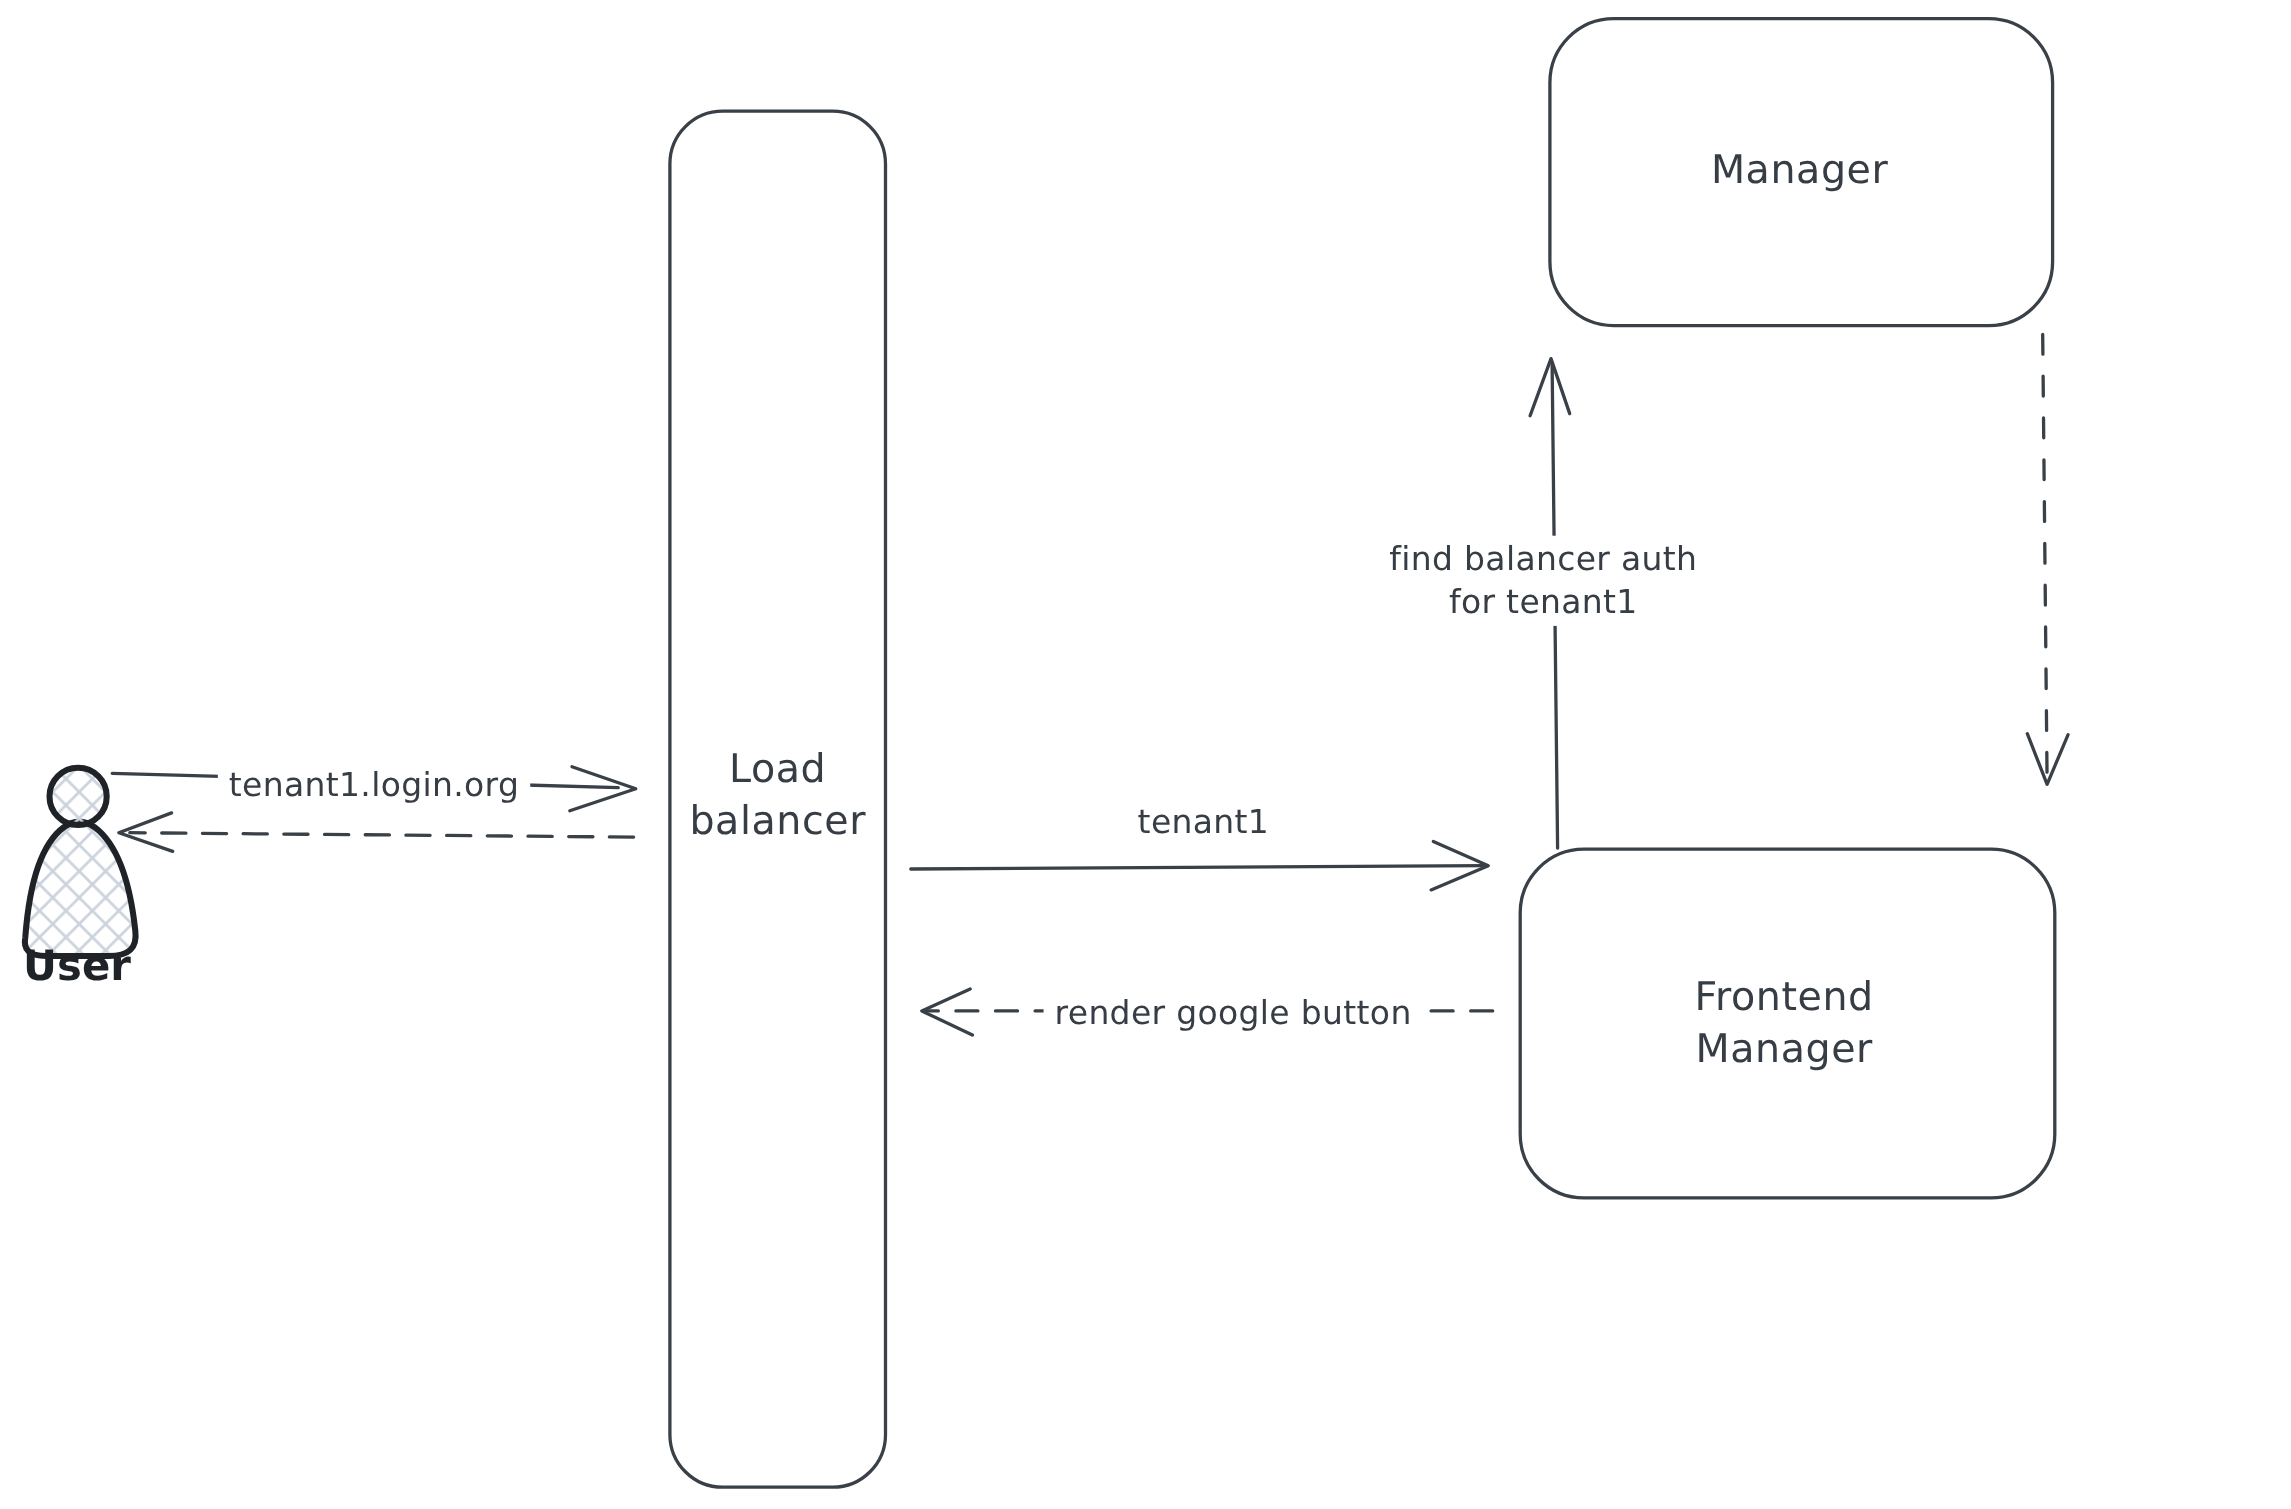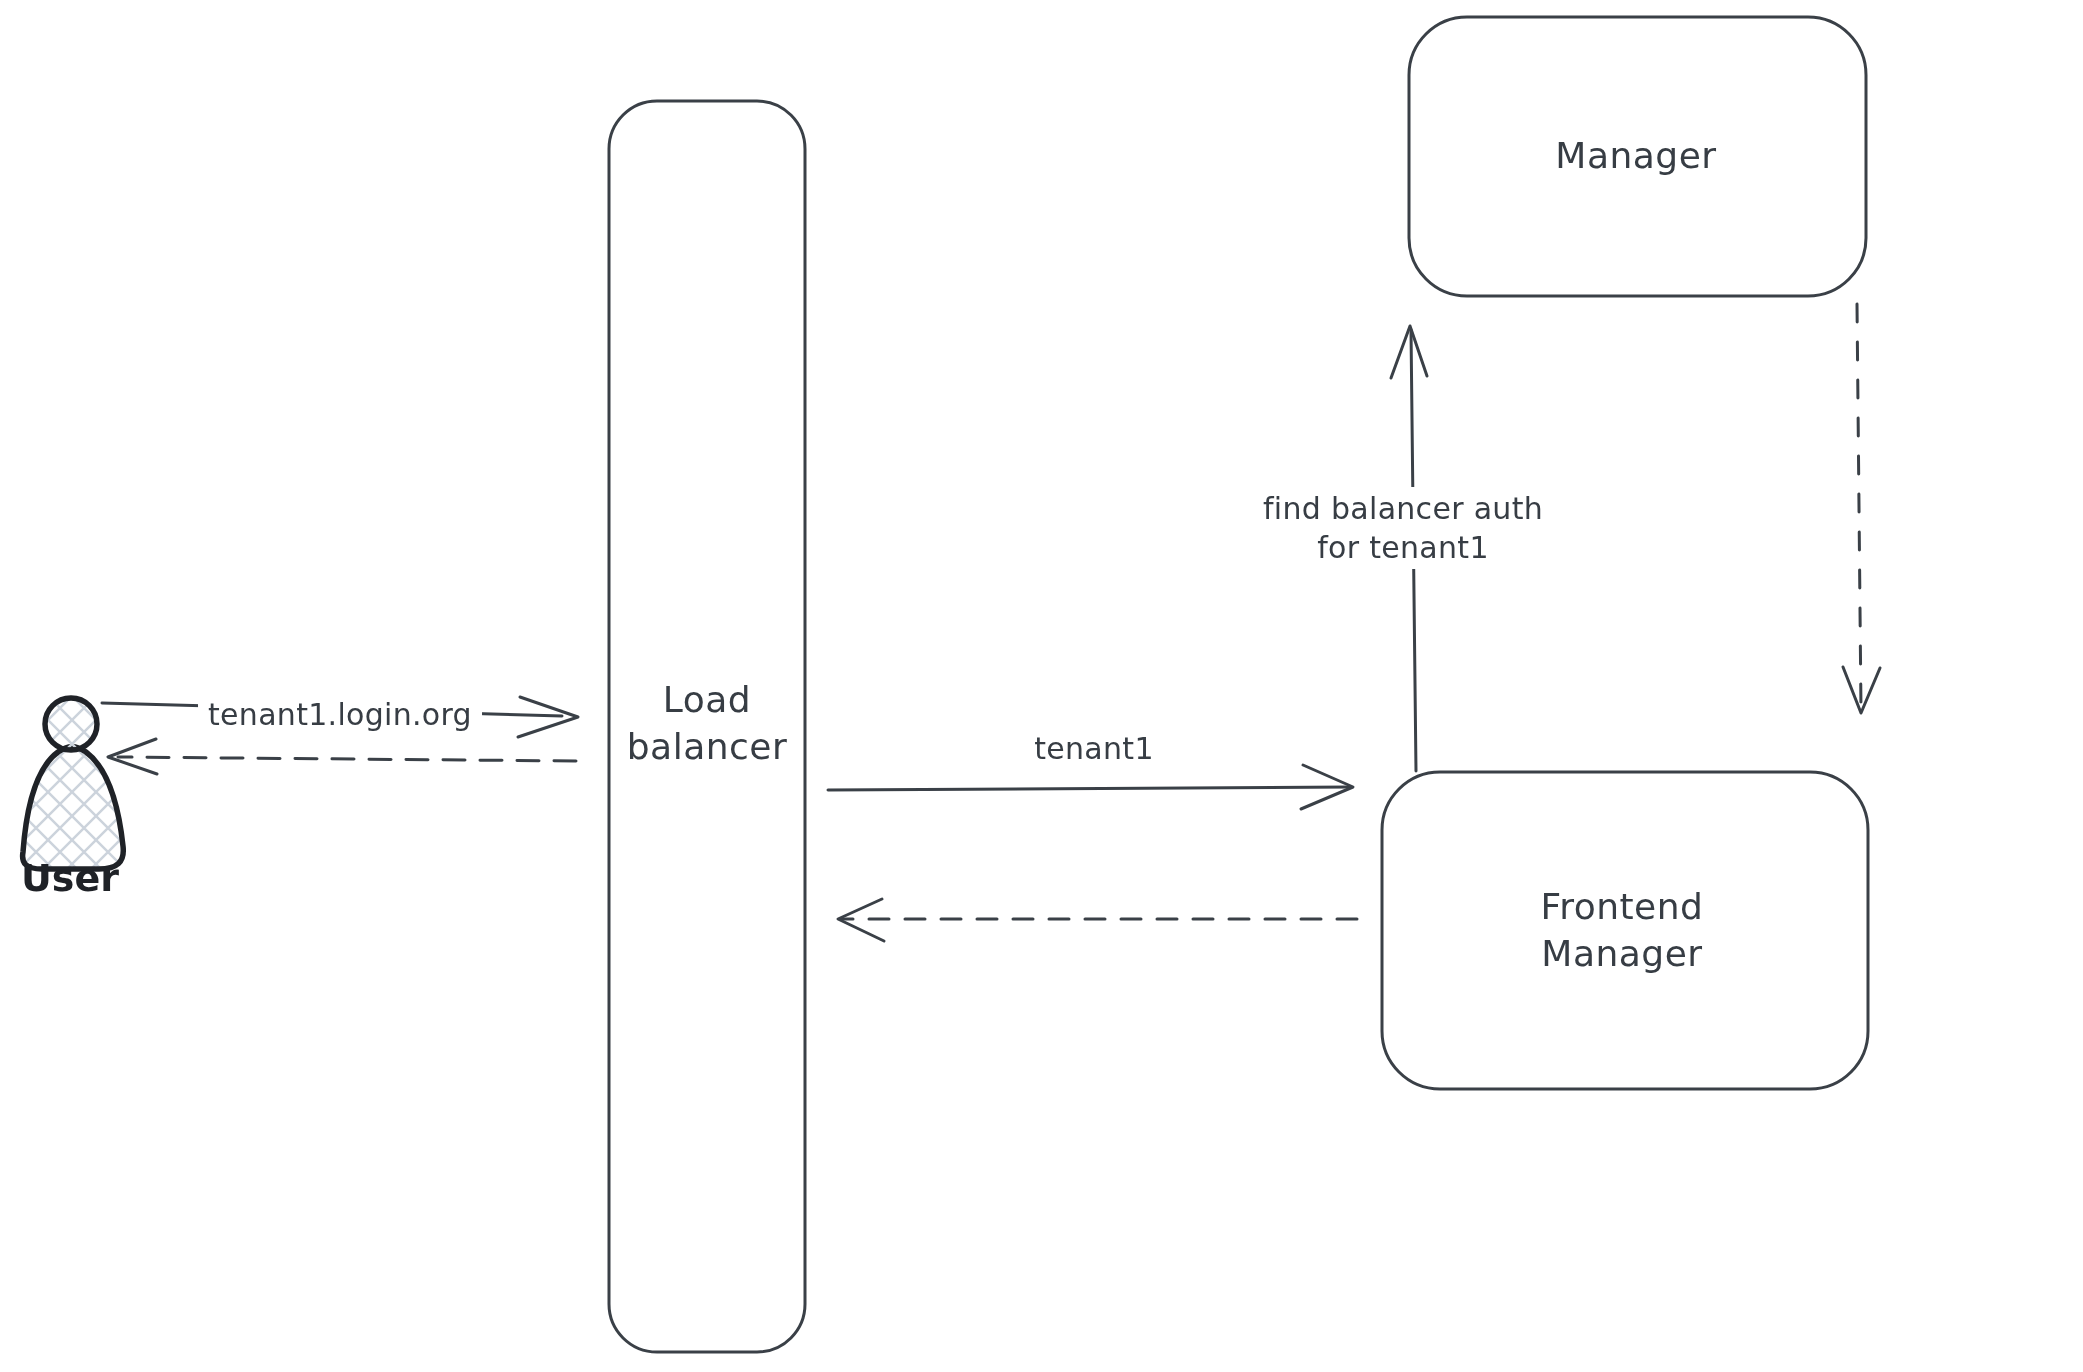--- a/index.html
+++ b/index.html
@@ -79,16 +79,17 @@
 
   <div class="label node-label" style="left:707px; top:724px;">Load
 balancer</div>
   <div class="label node-label" style="left:1636px; top:156px;">Manager</div>
   <div class="label node-label" style="left:1622px; top:931px;">Frontend
 Manager</div>
   <div class="label actor-label" style="left:70px; top:879px;">User</div>
 
   <div class="label edge-label" style="left:340px; top:714px;">tenant1.login.org</div>
   <div class="label edge-label" style="left:1094px; top:748px;">tenant1</div>
+  <div class="label edge-label" style="left:1121px; top:921px;">render google button</div>
   <div class="label edge-label" style="left:1403px; top:528px;">find balancer auth
 for tenant1</div>
 
 </div>
 
 </body></html>

